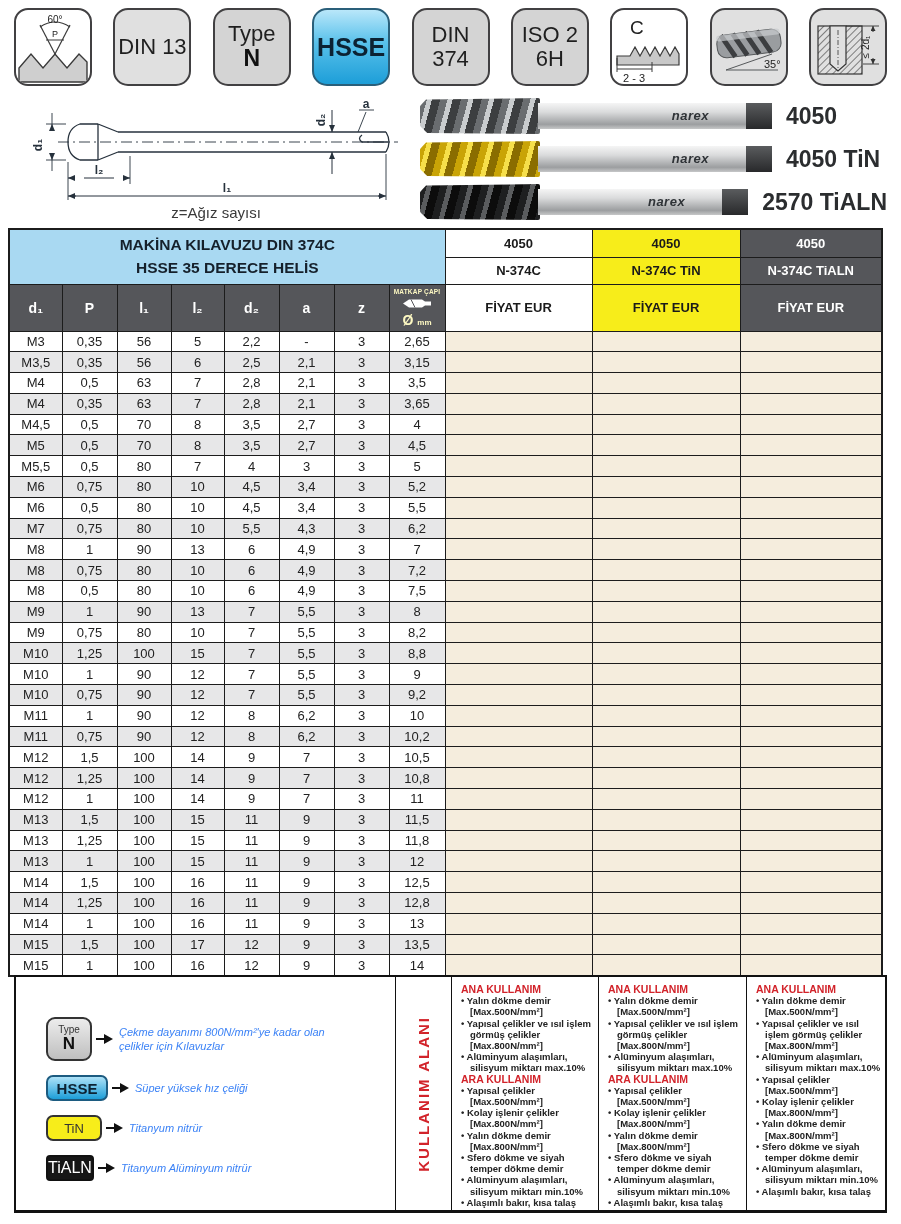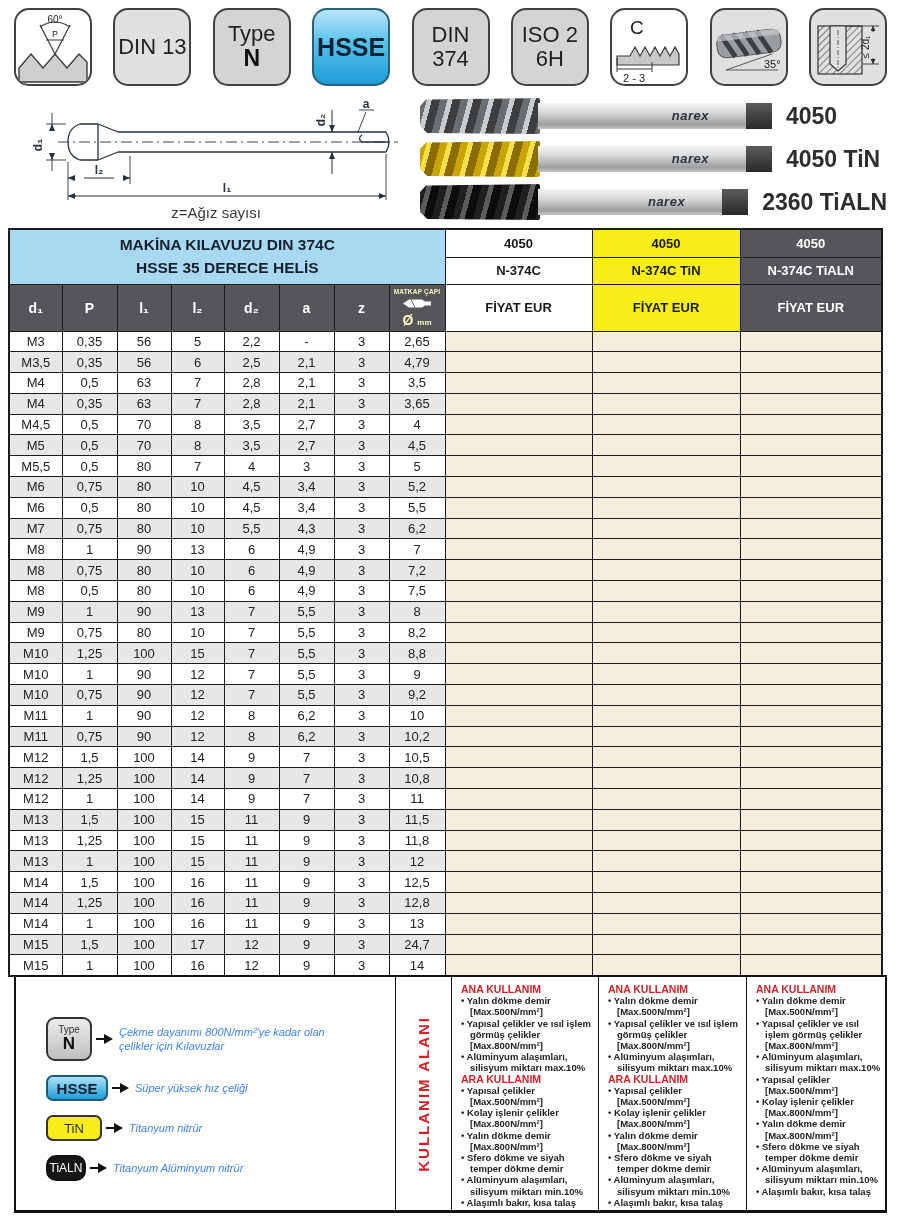--- a/index.html
+++ b/index.html
@@ -6,21 +6,21 @@
   body { font-family: "Liberation Sans", sans-serif; background: #fff; }
   .page { position: relative; width: 901px; height: 1224px; background: #fff; overflow: hidden; }
 
   
   .icon-strip { position: absolute; top: 8px; left: 14px; width: 873px; height: 80px;
                 display: flex; justify-content: space-between; }
   .badge { width: 78px; height: 78px; border: 2.5px solid #414042; border-radius: 15px;
            display: flex; flex-direction: column; align-items: center; justify-content: center;
            background: #d6d6d6; overflow: hidden; }
   .badge.b-mf   { background: #c8e9fa; font-size: 30px; font-weight: bold; color: #17191c; }
-  .badge.b-white{ background: #fff; }
+  .badge.b-white{ background: #fff; border-radius: 14px; }
   .badge.b-lgray{ background: #e0e0e0; }
   .badge.b-gray { background: #d4d4d4; }
   .badge.b-hsse { background: linear-gradient(180deg,#b9e7fa 0%,#57c0ea 45%,#1d9ed8 100%);
                   border-color: #2a5f7a; font-size: 25px; font-weight: bold; color: #0c2233; }
   .badge .l1 { font-size: 22px; color: #1f1f1f; line-height: 1.1; }
   .badge .l2 { font-size: 23px; color: #111; font-weight: bold; line-height: 1.1; }
   .badge.b-din13 { font-size: 22px; color: #1f1f1f; }
 
   
   .drawing-wrap { position: absolute; left: 14px; top: 96px; width: 404px; height: 130px; }
@@ -76,22 +76,22 @@
   .legend-row.tall { align-items: center; }
   .lg-badge { flex: 0 0 auto; display: flex; flex-direction: column; align-items: center; justify-content: center; }
   .lg-type { width: 46px; height: 44px; border: 2.5px solid #333; border-radius: 9px;
              background: linear-gradient(180deg,#ececec,#bfbfbf); }
   .lg-type .t { font-size: 10px; color: #333; line-height: 1; }
   .lg-type .n { font-size: 17px; font-weight: bold; color: #111; line-height: 1.1; }
   .lg-hsse { width: 62px; height: 26px; border: 2.5px solid #1c5b80; border-radius: 7px;
              background: linear-gradient(180deg,#aee2f8,#1d9ed8); font-size: 15px; font-weight: bold; color: #0c2233; }
   .lg-tin  { width: 56px; height: 26px; border: 2px solid #333; border-radius: 7px;
              background: #f7ed1a; font-size: 13px; color: #333; }
-  .lg-tialn{ width: 40px; height: 26px; border: 2px solid #111; border-radius: 10px;
-             background: #161616; font-size: 12px; color: #fff; }
+  .lg-tialn{ width: 48px; height: 26px; border: 2px solid #111; border-radius: 4px;
+             background: #161616; font-size: 16px; color: #fff; }
   .arrow { display: flex; align-items: center; margin: 0 6px 0 4px; }
   .arrow .stem { width: 8px; height: 2.5px; background: #111; }
   .arrow .tri { width: 0; height: 0; border-left: 9px solid #111;
                 border-top: 5.5px solid transparent; border-bottom: 5.5px solid transparent; }
   .legend-text { font-size: 11px; color: #3b82f6; line-height: 1.3; max-width: 240px; font-style: italic; }
   .vstrip { display: flex; align-items: center; justify-content: center; }
   .vlabel { writing-mode: vertical-rl; transform: rotate(180deg); color: #d2232a;
             font-weight: bold; font-size: 15px; letter-spacing: 2px; white-space: nowrap; }
   .usage-col { padding: 7px 4px 0 9px; }
   .usage-header { color: #d2232a; font-weight: bold; font-size: 10.5px; line-height: 11.2px; }
@@ -261,21 +261,21 @@
       <span class="tap-label">4050 TiN</span>
     </div>
     <div class="tap-row">
       <div class="tap">
         <div class="flute f-tialn"></div>
         <div class="shank">
             <span class="narex">narex</span>
           </div>
         <div class="endcap"></div>
       </div>
-      <span class="tap-label">2360 TiALN</span>
+      <span class="tap-label">2570 TiALN</span>
     </div>
   </div>
 
   <table class="spec">
     <colgroup>
       <col style="width:53px">
         <col style="width:55px">
         <col style="width:54px">
         <col style="width:53px">
       <col style="width:55px">
@@ -340,21 +340,21 @@
           <td class="price"></td>
         </tr>
         <tr class="alt">
           <td>M3,5</td>
           <td>0,35</td>
           <td>56</td>
           <td>6</td>
           <td>2,5</td>
           <td>2,1</td>
           <td>3</td>
-          <td>4,79</td>
+          <td>3,15</td>
           <td class="price"></td>
           <td class="price"></td>
           <td class="price"></td>
         </tr>
         <tr>
           <td>M4</td>
           <td>0,5</td>
           <td>63</td>
           <td>7</td>
           <td>2,8</td>
@@ -704,21 +704,21 @@
           <td class="price"></td>
         </tr>
         <tr class="alt">
           <td>M15</td>
           <td>1,5</td>
           <td>100</td>
           <td>17</td>
           <td>12</td>
           <td>9</td>
           <td>3</td>
-          <td>24,7</td>
+          <td>13,5</td>
           <td class="price"></td>
           <td class="price"></td>
           <td class="price"></td>
         </tr>
         <tr>
           <td>M15</td>
           <td>1</td>
           <td>100</td>
           <td>16</td>
           <td>12</td>

